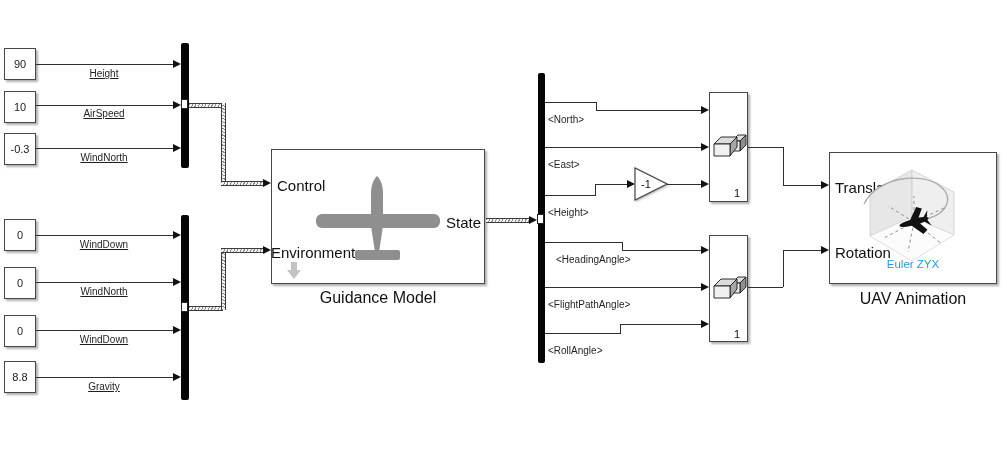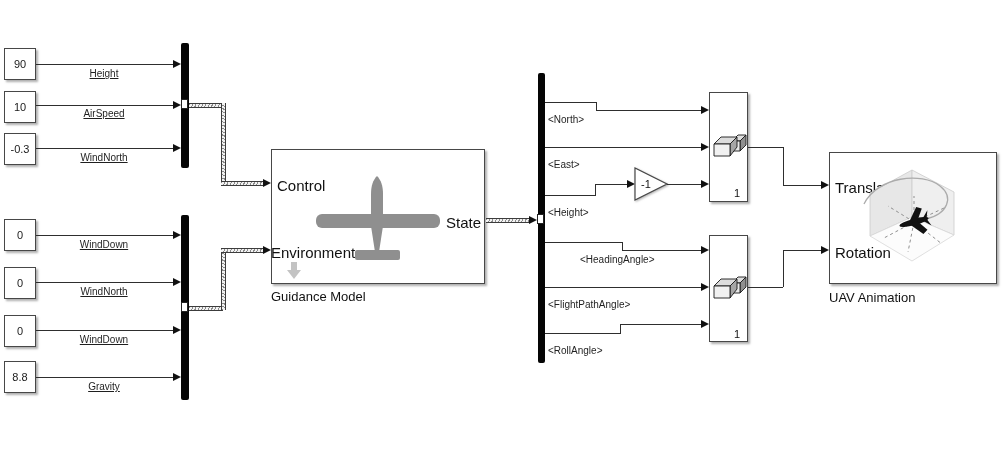--- a/index.html
+++ b/index.html
@@ -14,21 +14,21 @@
   .wh{position:absolute;height:1px;background:#2e2e2e;}
   .wv{position:absolute;width:1px;background:#2e2e2e;}
   .bush{position:absolute;height:3px;border-top:1px solid #3c3c3c;border-bottom:1px solid #3c3c3c;
         background:repeating-linear-gradient(115deg,#8a8a8a 0,#8a8a8a 1px,#f2f2f2 1px,#f2f2f2 3px);}
   .busv{position:absolute;width:3px;border-left:1px solid #3c3c3c;border-right:1px solid #3c3c3c;
         background:repeating-linear-gradient(25deg,#8a8a8a 0,#8a8a8a 1px,#f2f2f2 1px,#f2f2f2 3px);}
   .arr{position:absolute;width:0;height:0;border-top:4px solid transparent;border-bottom:4px solid transparent;border-left:8px solid #111;}
   .wlabel{position:absolute;left:44px;width:120px;text-align:center;font-size:10px;color:#1f1f1f;text-decoration:underline;}
   .slabel{position:absolute;font-size:10px;color:#1f1f1f;white-space:nowrap;margin-top:8px;}
   .plabel{position:absolute;font-size:15px;color:#111;white-space:nowrap;}
-  .caption{position:absolute;font-size:13px;color:#111;}
+  .caption{position:absolute;text-align:center;font-size:16px;color:#111;}
   .dim{position:absolute;font-size:11px;color:#111;}
   .euler{position:absolute;text-align:center;font-size:11.5px;font-weight:400;}
   svg{position:absolute;overflow:visible;}
   .gainshadow{filter:drop-shadow(1.5px 1.5px 1px rgba(110,110,110,.55));}
 </style>
 </head>
 <body>
 
 <div id="stage">
 
@@ -136,21 +136,21 @@
     <polygon points="2,3 2,35 34,19" fill="#ffffff" stroke="#474747" stroke-width="1.2"></polygon>
     <text x="8" y="23" font-size="11" font-family="Liberation Sans, sans-serif" fill="#111">-1</text>
   </svg>
   <div class="wh" style="left:667px;top:184px;width:34px"></div>
   <div class="arr" style="left:701px;top:180px"></div>
 
   <div class="wh" style="left:545px;top:242px;width:77px"></div>
   <div class="wv" style="left:622px;top:242px;height:9px"></div>
   <div class="wh" style="left:622px;top:250px;width:79px"></div>
   <div class="arr" style="left:701px;top:246px"></div>
-  <div class="slabel" style="left:580px;top:246px">&lt;HeadingAngle&gt;</div>
+  <div class="slabel" style="left:556px;top:246px">&lt;HeadingAngle&gt;</div>
 
   <div class="wh" style="left:545px;top:287px;width:156px"></div>
   <div class="arr" style="left:701px;top:283px"></div>
   <div class="slabel" style="left:548px;top:291px">&lt;FlightPathAngle&gt;</div>
 
   <div class="wh" style="left:545px;top:333px;width:75px"></div>
   <div class="wv" style="left:620px;top:324px;height:10px"></div>
   <div class="wh" style="left:620px;top:324px;width:81px"></div>
   <div class="arr" style="left:701px;top:320px"></div>
   <div class="slabel" style="left:548px;top:337px">&lt;RollAngle&gt;</div>
@@ -206,15 +206,16 @@
       <line x1="56" y1="62" x2="84" y2="84"></line>
       <line x1="56" y1="62" x2="86" y2="48"></line>
     </g>
     <g transform="translate(56,62) rotate(165)" fill="#111">
       <ellipse cx="0" cy="0" rx="15" ry="3.2"></ellipse>
       <polygon points="4,-2 -6,-14 -11,-11 -2,2"></polygon>
       <polygon points="4,2 -6,14 -11,11 -2,-2"></polygon>
       <polygon points="-9,-1 -16,-8 -13,0 -16,8 -9,1"></polygon>
     </g>
   </svg>
+  <div class="euler" style="left:829px;top:258px;width:168px;color:#2a97dd">Euler ZYX</div>
   <div class="caption" style="left:829px;top:290px;width:168px">UAV Animation</div>
 
 </div>
 
 </body></html>

